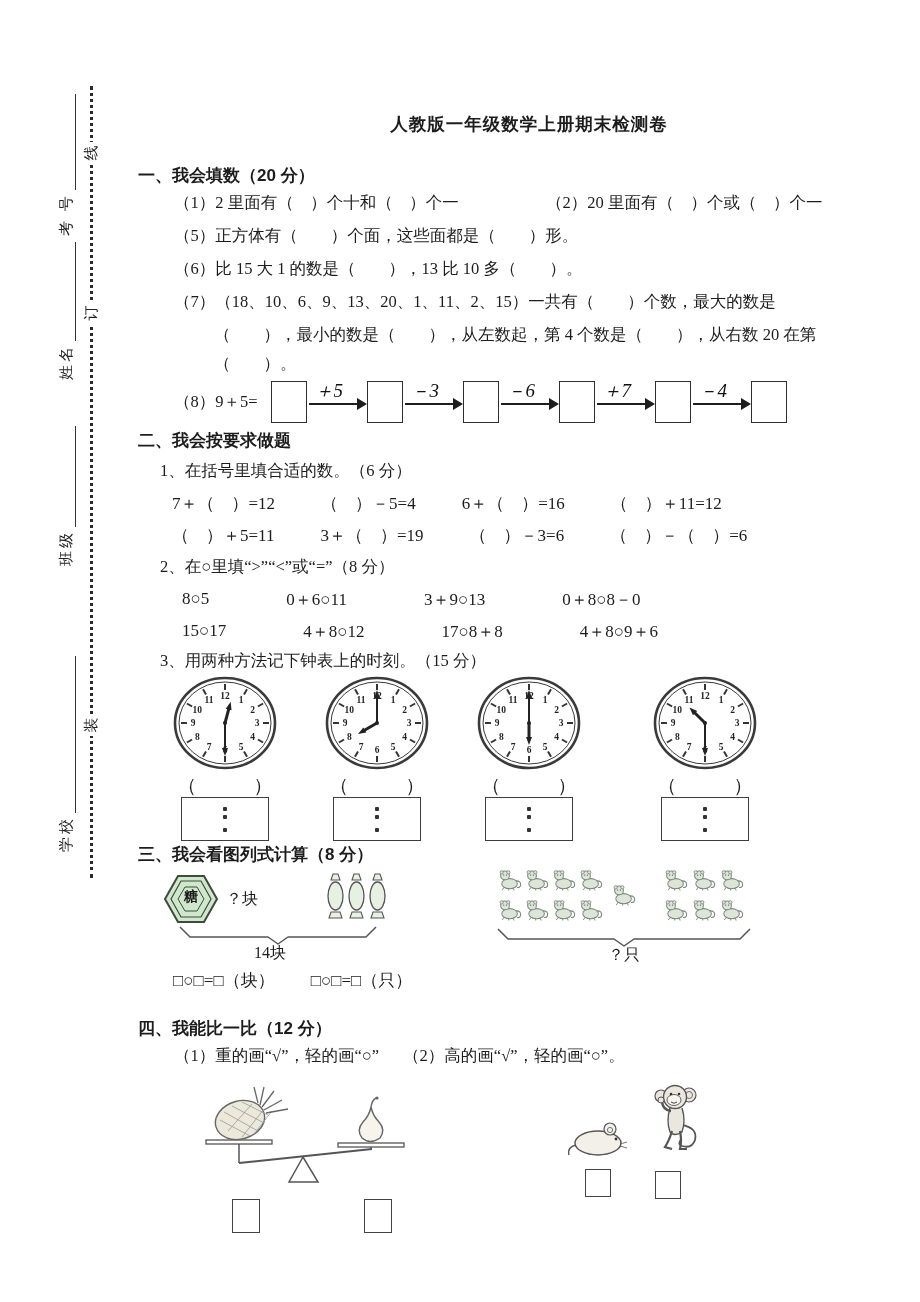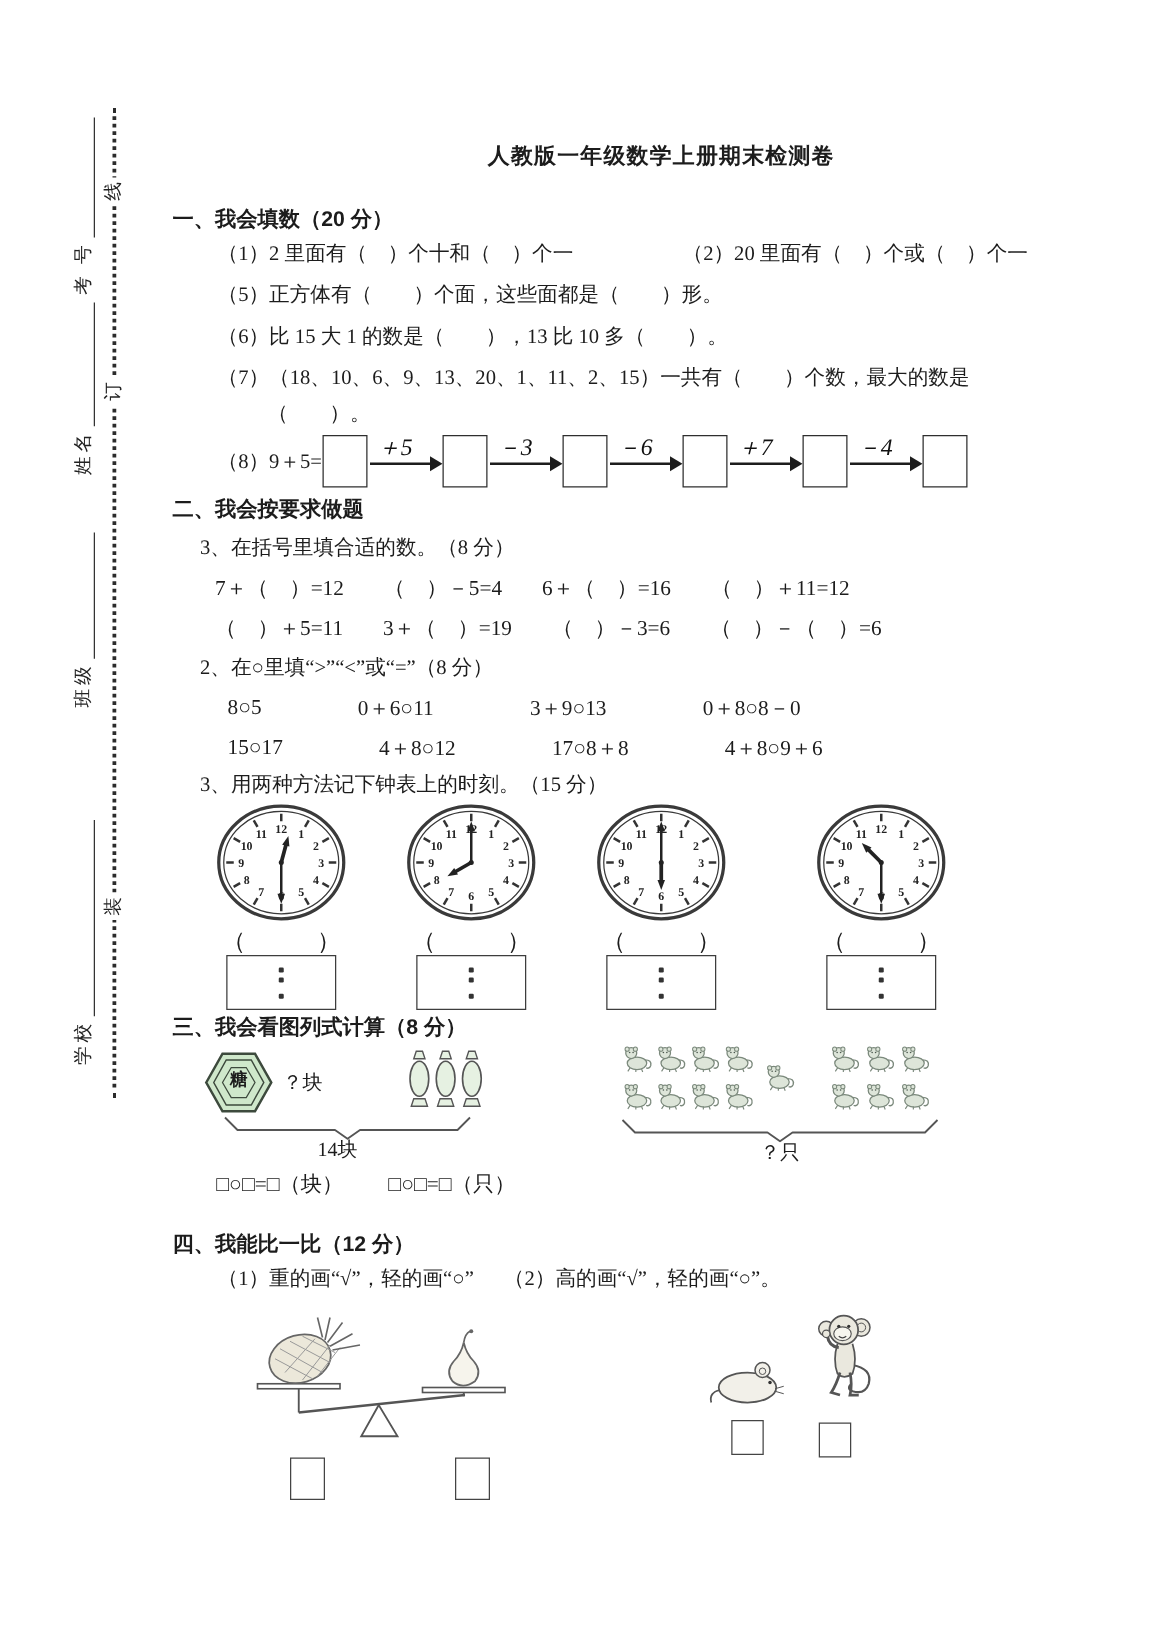--- a/index.html
+++ b/index.html
@@ -18,32 +18,32 @@
   .title{height:24px;text-align:center;font-family:"Liberation Sans","DejaVu Sans",sans-serif;
          font-weight:bold;font-size:17.5px;letter-spacing:1px;}
   .hsec{font-family:"Liberation Sans","DejaVu Sans",sans-serif;font-weight:bold;font-size:17px;}
   .h1sec{margin-top:28px;height:22px;}
   .line{height:33px;display:flex;align-items:center;font-size:16.5px;}
   .ind1{padding-left:36px;} .ind2{padding-left:76px;}
   .twocol-l{width:372px;}
   .row7{height:26px;}
   
   .chain{height:50px;display:flex;align-items:center;padding-left:36px;font-size:16.5px;}
-  .chain-label{margin-right:0;}
+  .chain-label{margin-right:13px;}
   .cbox{width:34px;height:40px;border:1.8px solid #2e2e2e;background:#fff;flex:none;}
   .arr{position:relative;width:60px;height:40px;flex:none;}
   .arr .op{position:absolute;top:-4px;left:8px;font-size:19px;color:#111;}
   .arr .shaft{position:absolute;left:2px;right:9px;top:21px;height:2px;background:#1d1d1d;}
   .arr .head{position:absolute;right:0;top:15.5px;width:0;height:0;
              border-left:10px solid #1d1d1d;border-top:6px solid transparent;border-bottom:6px solid transparent;}
   
   .s2head{height:26px;margin-top:2px;}
   .qhead{height:32px;display:flex;align-items:center;font-size:16.5px;padding-left:22px;}
   .mrow{height:32px;display:flex;align-items:center;font-size:17px;}
-  .q1r{padding-left:34px;gap:32px;} .q2r{padding-left:44px;gap:77px;}
+  .q1r{padding-left:34px;gap:46px;} .q2r{padding-left:44px;gap:77px;}
   
   .clocks-row{height:98px;display:flex;gap:34px;padding-left:28px;}
   .clock-col{width:118px;display:flex;justify-content:center;}
   .clock-col.last{margin-left:24px;}
   .brackets-row,.tbox-row{display:flex;gap:34px;padding-left:28px;}
   .brackets-row{height:24px;}
   .bracket{width:118px;text-align:center;font-size:19px;}
   .bracket.last{margin-left:24px;}
   .tbox-row{height:46px;align-items:flex-start;}
   .tbox-wrap{width:118px;display:flex;justify-content:center;}
@@ -98,20 +98,21 @@
 
     <div class="hsec h1sec">一、我会填数（20 分）</div>
 
     <div class="line ind1">
       <span class="twocol-l">（1）2 里面有（　）个十和（　）个一</span>
       <span>（2）20 里面有（　）个或（　）个一</span>
     </div>
     <div class="line ind1">（5）正方体有（　　）个面，这些面都是（　　）形。</div>
     <div class="line ind1">（6）比 15 大 1 的数是（　　），13 比 10 多（　　）。</div>
     <div class="line ind1">（7）（18、10、6、9、13、20、1、11、2、15）一共有（　　）个数，最大的数是</div>
+    <div class="line ind2">（　　），最小的数是（　　），从左数起，第 4 个数是（　　），从右数 20 在第</div>
     <div class="line ind2 row7">（　　）。</div>
 
     <div class="chain">
       <span class="chain-label">（8）9＋5=</span>
       <span class="cbox"></span>
       <span class="arr">
           <i class="op">＋5</i>
           <i class="shaft"></i>
           <i class="head"></i>
         </span>
@@ -137,21 +138,21 @@
       <span class="arr">
           <i class="op">－4</i>
           <i class="shaft"></i>
           <i class="head"></i>
         </span>
       <span class="cbox"></span>
     </div>
 
     <div class="hsec s2head">二、我会按要求做题</div>
 
-    <div class="qhead">3、在括号里填合适的数。（8 分）</div>
+    <div class="qhead">1、在括号里填合适的数。（6 分）</div>
     <div class="mrow q1r">
       <span>7＋（　）=12</span>
       <span>（　）－5=4</span>
       <span>6＋（　）=16</span>
       <span>（　）＋11=12</span>
     </div>
     <div class="mrow q1r">
       <span>（　）＋5=11</span>
       <span>3＋（　）=19</span>
       <span>（　）－3=6</span>

